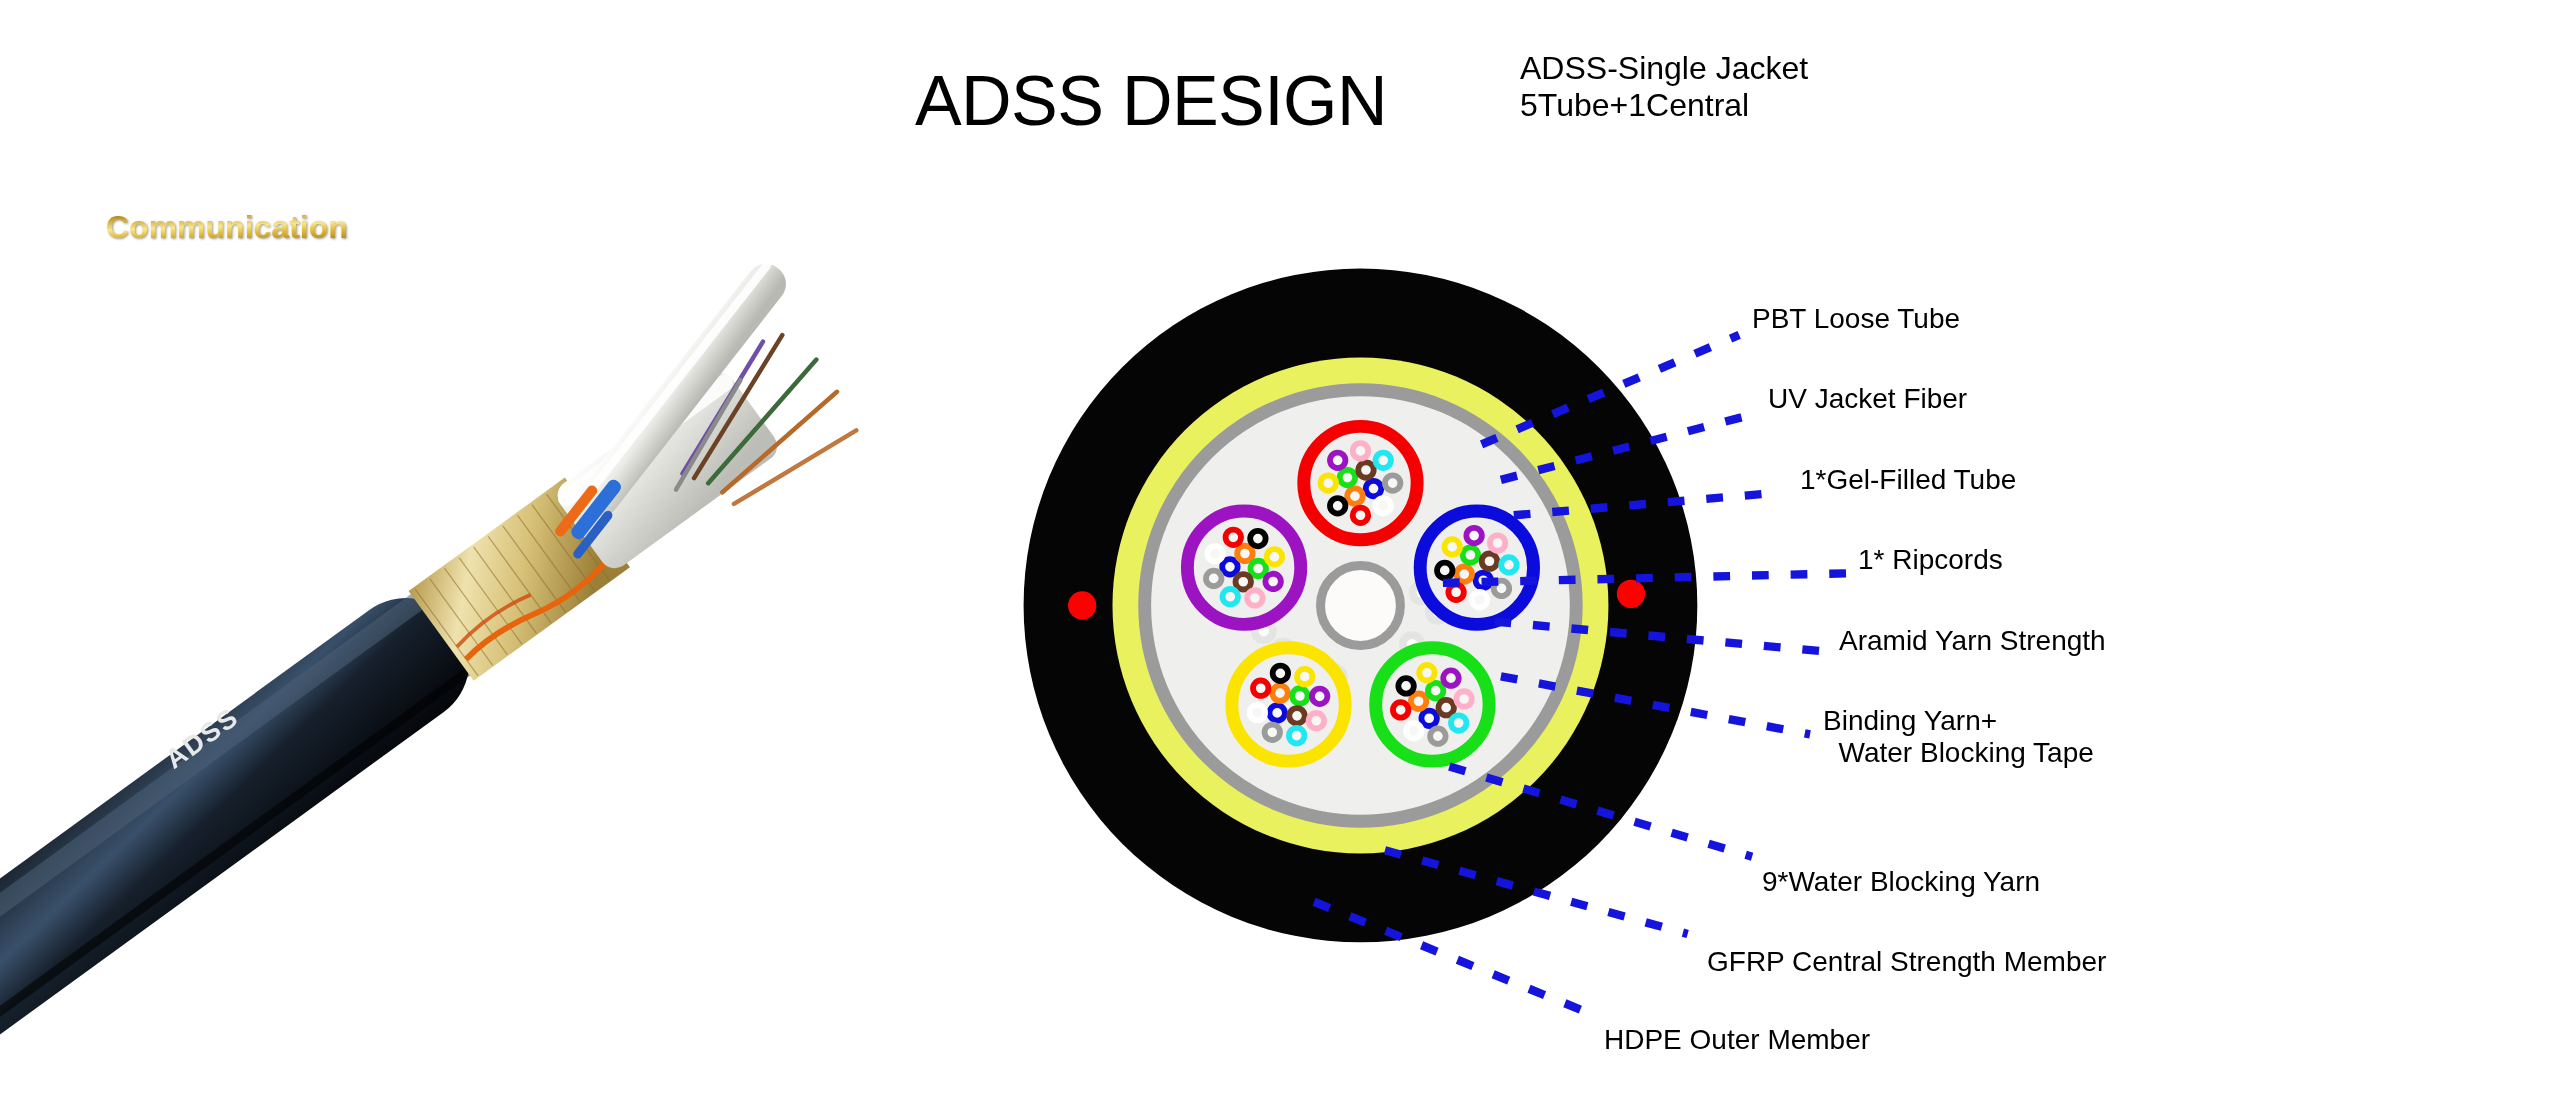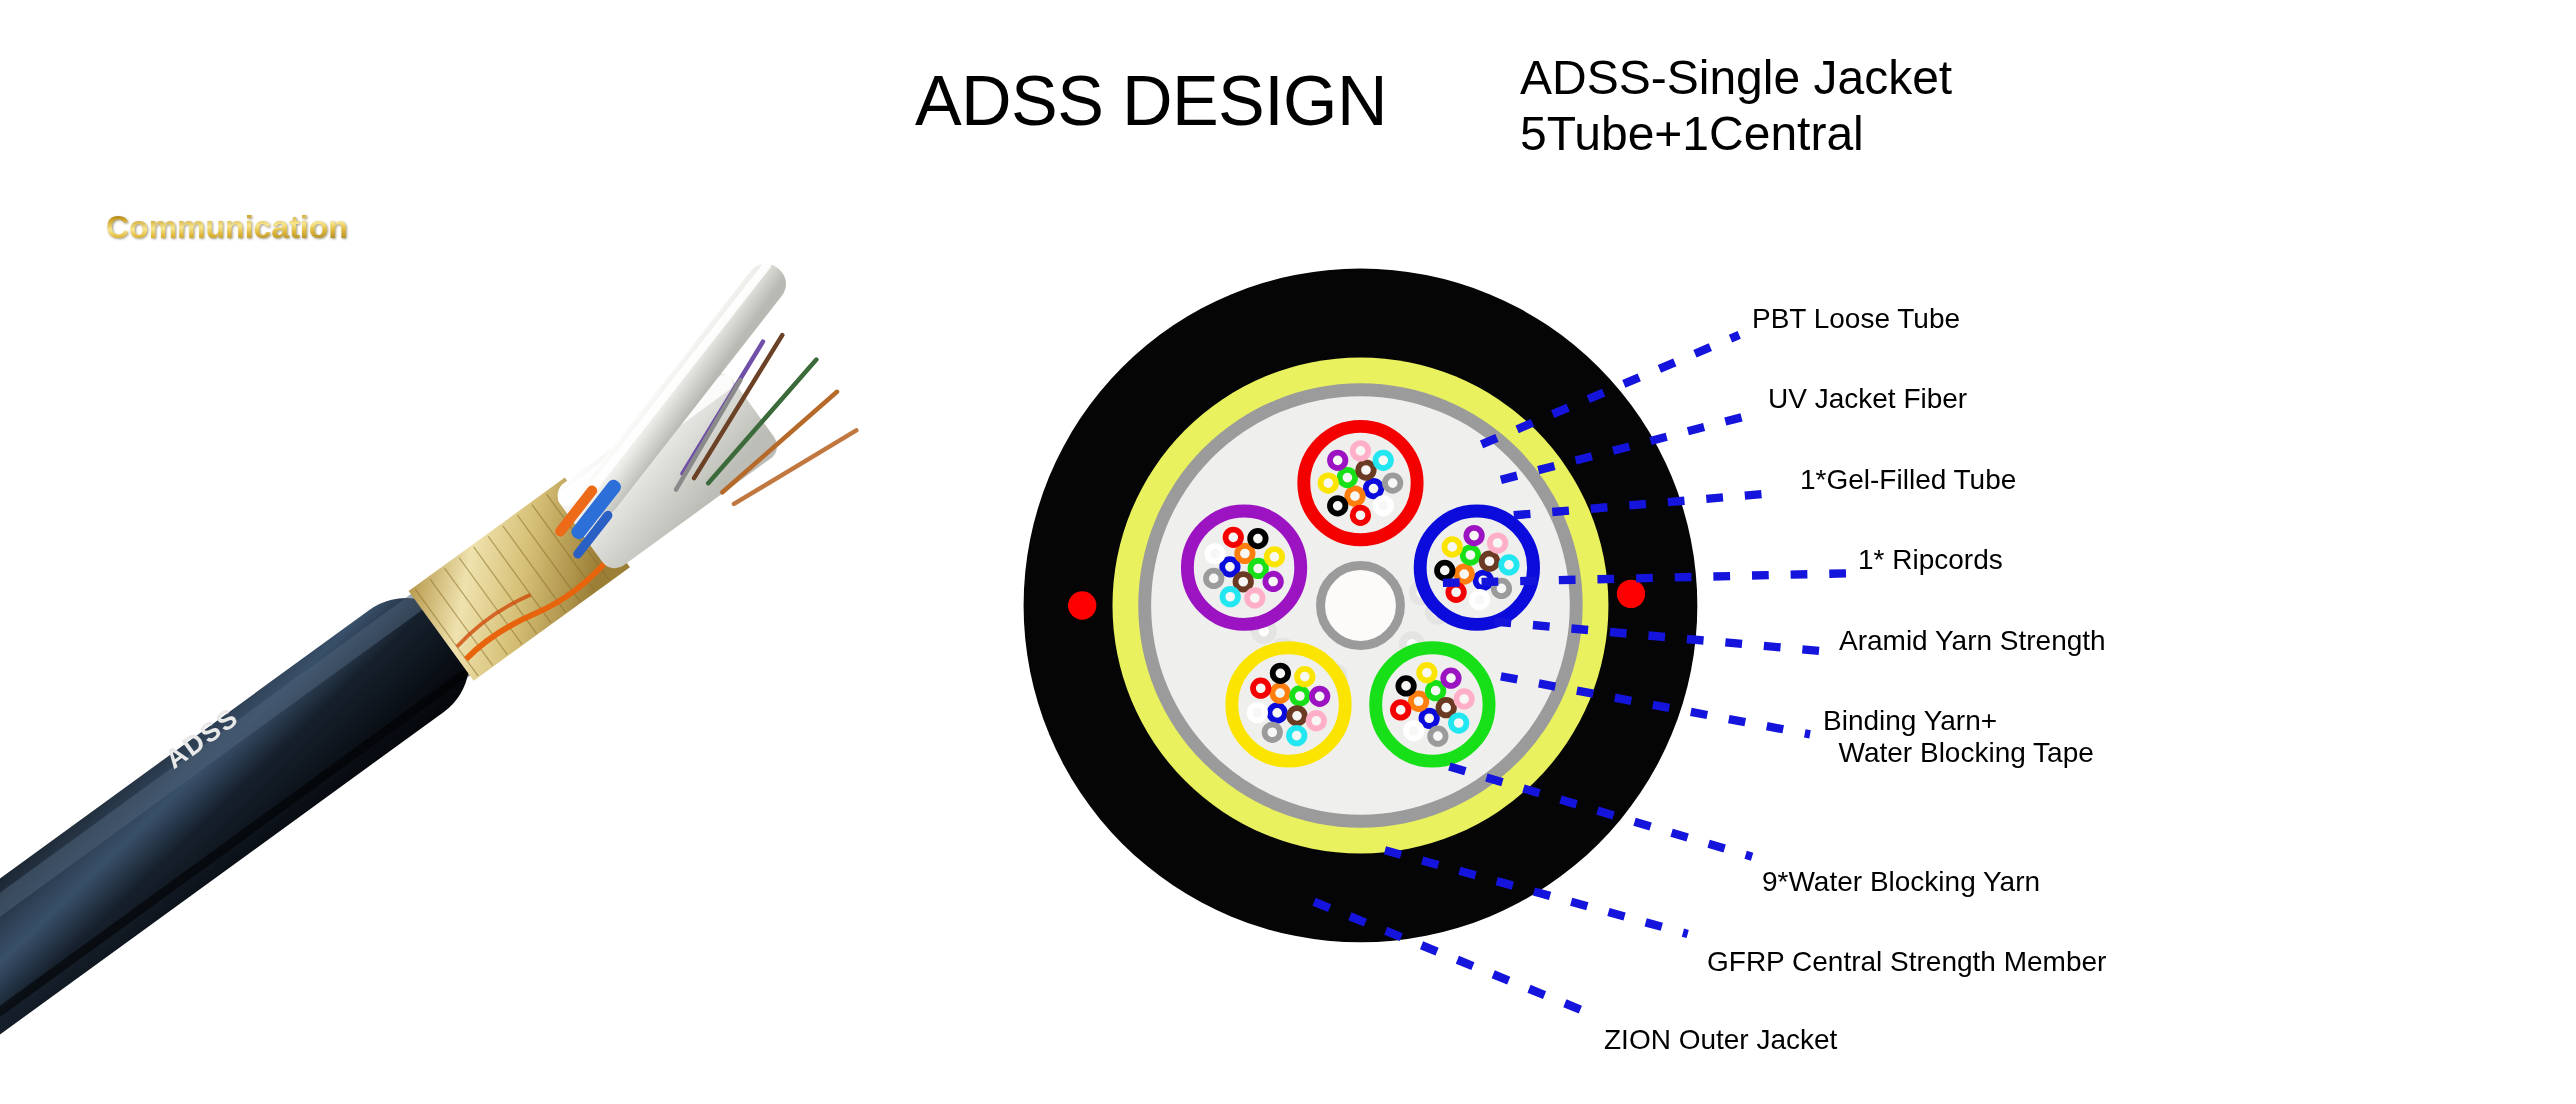--- a/index.html
+++ b/index.html
@@ -27,21 +27,21 @@
     -webkit-text-fill-color:transparent;
     filter:drop-shadow(1.3px 1.9px 1.3px rgba(70,55,10,.5));
   }
 
   
   #photo{position:absolute;left:0px;top:187px;width:940px;height:917px;}
   
   #title{position:absolute;left:915px;top:61px;font-size:70px;
          font-family:"Liberation Sans","DejaVu Sans",sans-serif;
          font-stretch:condensed;color:#000;white-space:nowrap;letter-spacing:-0.6px;text-align:center;}
-  #subtitle{position:absolute;left:1520px;top:50px;font-size:48px;line-height:1.17;
+  #subtitle{position:absolute;left:1520px;top:50px;font-size:32px;line-height:1.17;
          font-family:"Liberation Sans","DejaVu Sans",sans-serif;color:#000;white-space:pre;}
 
   
   .callout{position:absolute;font-size:28px;line-height:1.14;color:#000;
            font-family:"Liberation Sans","DejaVu Sans",sans-serif;white-space:pre;}
 
   .cs-wrap{position:absolute;left:0;top:0;width:2576px;height:1104px;
            pointer-events:none;}
 </style>
 </head>
@@ -253,15 +253,15 @@
 <div id="callouts">
     <div class="callout" style="left: 1752px; top: 303px;">PBT Loose Tube</div>
     <div class="callout" style="left: 1768px; top: 383px;">UV Jacket Fiber</div>
     <div class="callout" style="left: 1800px; top: 464px;">1*Gel-Filled Tube</div>
     <div class="callout" style="left: 1858px; top: 544px;">1* Ripcords</div>
     <div class="callout" style="left: 1839px; top: 625px;">Aramid Yarn Strength</div>
     <div class="callout" style="left: 1823px; top: 705px;">Binding Yarn+
   Water Blocking Tape</div>
     <div class="callout" style="left: 1762px; top: 866px;">9*Water Blocking Yarn</div>
     <div class="callout" style="left: 1707px; top: 946px;">GFRP Central Strength Member</div>
-    <div class="callout" style="left: 1604px; top: 1024px;">ZION Outer Jacket</div>
+    <div class="callout" style="left: 1604px; top: 1024px;">HDPE Outer Member</div>
   </div>
 
 
 </body></html>

